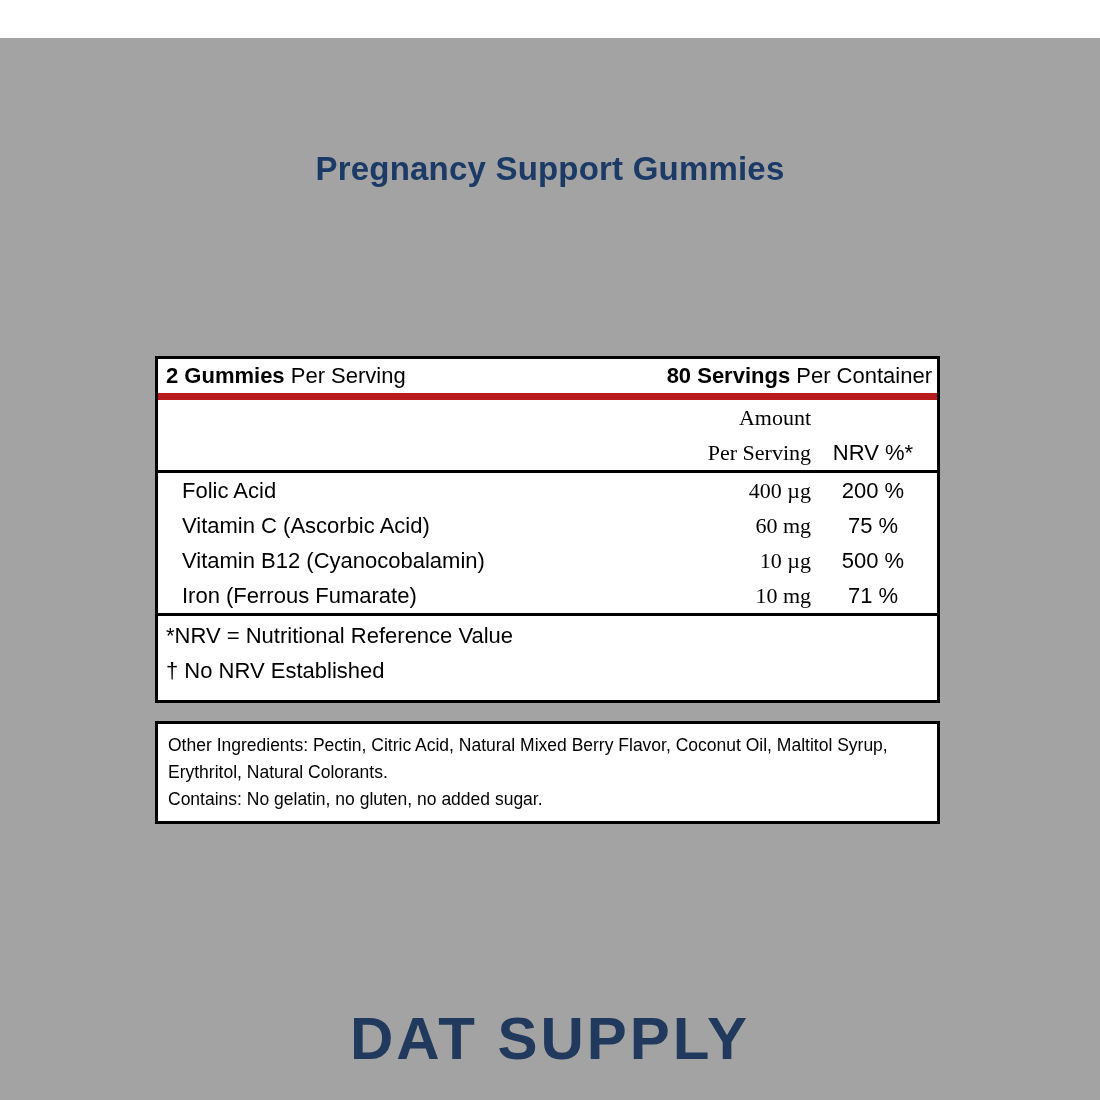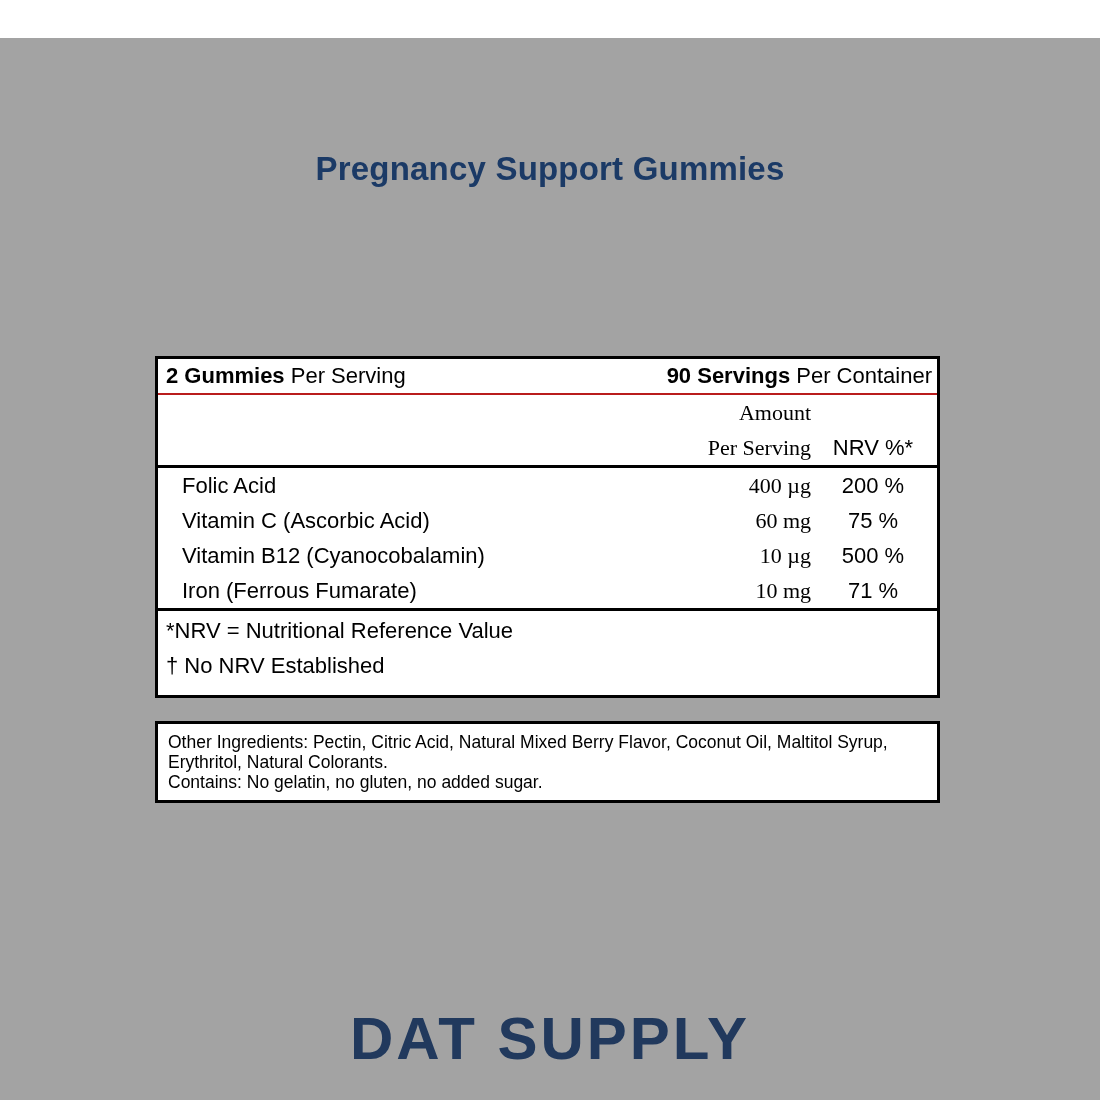--- a/index.html
+++ b/index.html
@@ -41,21 +41,21 @@
     background: #ffffff;
     color: #000000;
     font-size: 22px;
   }
   .serving-row {
     display: flex;
     justify-content: space-between;
     align-items: center;
     line-height: 34px;
     padding: 0 5px 0 8px;
-    border-bottom: 2px solid #b91c1c;
+    border-bottom: 7px solid #b91c1c;
     white-space: nowrap;
   }
   .bold { font-weight: bold; }
 
   .col-amt {
     width: 130px;
     text-align: right;
     flex: none;
     font-family: Liberation Serif, serif;
   }
@@ -92,21 +92,21 @@
   .ingredients-box {
     position: absolute;
     left: 155px;
     top: 683px;
     width: 785px;
     box-sizing: border-box;
     border: 3px solid #000000;
     background: #ffffff;
     color: #000000;
     font-size: 17.5px;
-    line-height: 20px;
+    line-height: 27px;
     padding: 8px 10px;
   }
 
   
   .brand {
     position: absolute;
     top: 966px;
     left: 0;
     width: 100%;
     text-align: center;
@@ -123,21 +123,21 @@
 
   <div class="title">Pregnancy Support Gummies</div>
 
   <div class="facts-table">
 
     <div class="serving-row">
       <span>
         <span class="bold">2 Gummies</span><span> Per Serving</span>
       </span>
       <span>
-        <span class="bold">90 Servings</span><span> Per Container</span>
+        <span class="bold">80 Servings</span><span> Per Container</span>
       </span>
     </div>
 
     <div class="header-row">
       <div class="col-name"></div>
       <div class="col-amt">
         <div class="line">Amount</div>
         <div class="line">Per Serving</div>
       </div>
       <div class="col-nrv">

